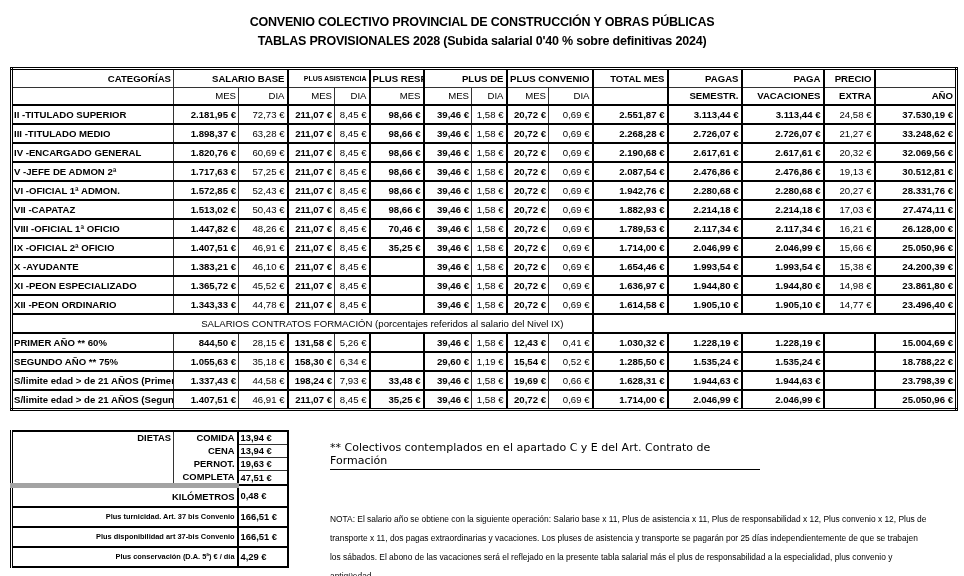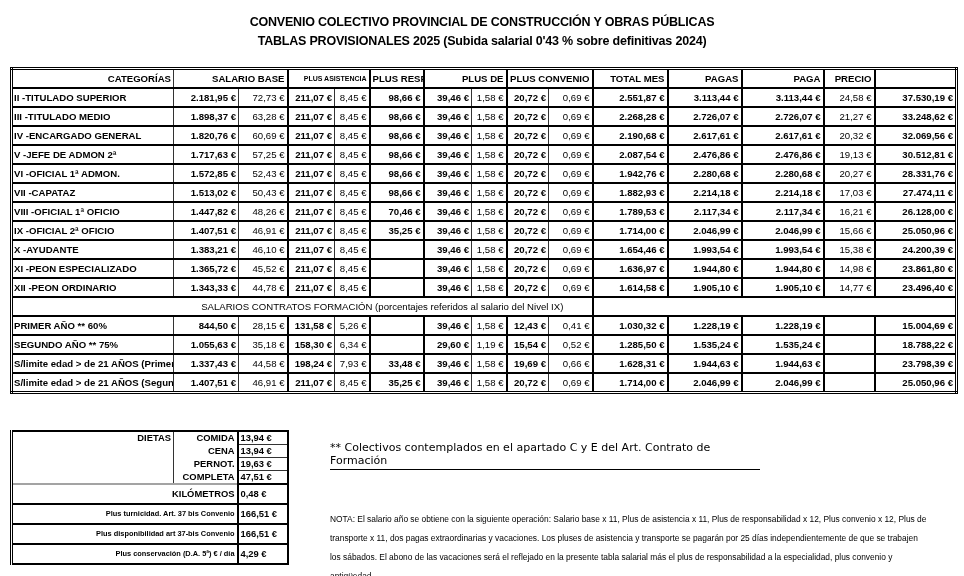--- a/index.html
+++ b/index.html
@@ -26,21 +26,21 @@
   table.side td.lbl{font-weight:bold;}
   table.side td.small{font-size:7.4px;font-weight:bold;height:18px;line-height:18px;}
   table.side tr.big td{height:18px;line-height:18px;}
   .footnote{position:absolute;left:330px;top:441px;width:430px;font-family:"DejaVu Sans",sans-serif;font-size:11px;border-bottom:1px solid #000;padding-bottom:2px;}
   .nota{position:absolute;left:330px;top:468px;width:600px;font-size:8.4px;line-height:19px;margin-top:42px;}
 </style>
 </head>
 <body>
 
 <div class="title" id="t1">CONVENIO COLECTIVO PROVINCIAL DE CONSTRUCCIÓN Y OBRAS PÚBLICAS</div>
-<div class="title" id="t2">TABLAS PROVISIONALES 2025 (Subida salarial 0'43 % sobre definitivas 2024)</div>
+<div class="title" id="t2">TABLAS PROVISIONALES 2028 (Subida salarial 0'40 % sobre definitivas 2024)</div>
 
 <table class="main">
   <colgroup>
     <col style="width:162px">
       <col style="width:65px">
       <col style="width:49px">
     <col style="width:47px">
       <col style="width:35px">
       <col style="width:54px">
     <col style="width:48px">
@@ -60,20 +60,37 @@
       <td class="hd hd-small thickL" colspan="2">PLUS ASISTENCIA</td>
       <td class="hd thickL">PLUS RESP</td>
       <td class="hd thickL" colspan="2">PLUS DE</td>
       <td class="hd thickL" colspan="2">PLUS CONVENIO</td>
       <td class="hd thickL">TOTAL MES</td>
       <td class="hd thickL">PAGAS</td>
       <td class="hd thickL">PAGA</td>
       <td class="hd thickL">PRECIO</td>
       <td class="hd thickL outerR"></td>
     </tr>
+    <tr class="sub">
+      <td class="hd outerL" style="border-top:none"></td>
+      <td class="hd" style="font-weight:normal">MES</td>
+      <td class="hd" style="font-weight:normal">DIA</td>
+      <td class="hd thickL" style="font-weight:normal">MES</td>
+      <td class="hd" style="font-weight:normal">DIA</td>
+      <td class="hd thickL" style="font-weight:normal">MES</td>
+      <td class="hd thickL" style="font-weight:normal">MES</td>
+      <td class="hd" style="font-weight:normal">DIA</td>
+      <td class="hd thickL" style="font-weight:normal">MES</td>
+      <td class="hd" style="font-weight:normal">DIA</td>
+      <td class="hd thickL" style="border-top:none"></td>
+      <td class="hd thickL" style="border-top:none">SEMESTR.</td>
+      <td class="hd thickL" style="border-top:none">VACACIONES</td>
+      <td class="hd thickL" style="border-top:none">EXTRA</td>
+      <td class="hd thickL outerR" style="border-top:none">AÑO</td>
+    </tr>
   </tbody>
   <tbody id="rows-body">
       <tr class="rowsep">
         <td class="cat outerL">II -TITULADO SUPERIOR</td>
         <td class="num b">2.181,95 €</td>
         <td class="num">72,73 €</td>
         <td class="num b thickL">211,07 €</td>
         <td class="num">8,45 €</td>
         <td class="num b thickL">98,66 €</td>
         <td class="num b thickL">39,46 €</td>
@@ -353,21 +370,21 @@
   </tr>
   <tr>
     <td class="lbl" style="border-top:none;border-bottom:none">PERNOT.</td>
     <td class="num" style="border-right:2px solid #000;border-left:2px solid #000">19,63 €</td>
   </tr>
   <tr>
     <td class="lbl" style="border-top:none">COMPLETA</td>
     <td class="num" style="border-right:2px solid #000;border-left:2px solid #000">47,51 €</td>
   </tr>
   <tr class="big">
-    <td colspan="2" class="lbl" style="padding-left:8px;border-left:3px double #000;border-top:2px solid #a3a3a3">KILÓMETROS</td>
+    <td colspan="2" class="lbl" style="padding-left:8px;border-left:3px double #000;border-top:5px solid #a3a3a3">KILÓMETROS</td>
     <td class="num" style="border-right:2px solid #000;border-left:2px solid #000;border-top:2px solid #000">0,48 €</td>
   </tr>
   <tr>
     <td colspan="2" class="small" style="border-left:3px double #000;border-top:2px solid #000">Plus turnicidad. Art. 37 bis Convenio</td>
     <td class="num" style="height:18px;border-right:2px solid #000;border-left:2px solid #000;border-top:2px solid #000">166,51 €</td>
   </tr>
   <tr>
     <td colspan="2" class="small" style="border-left:3px double #000;border-top:2px solid #000">Plus disponibilidad art 37-bis  Convenio</td>
     <td class="num" style="height:18px;border-right:2px solid #000;border-left:2px solid #000;border-top:2px solid #000">166,51 €</td>
   </tr>

